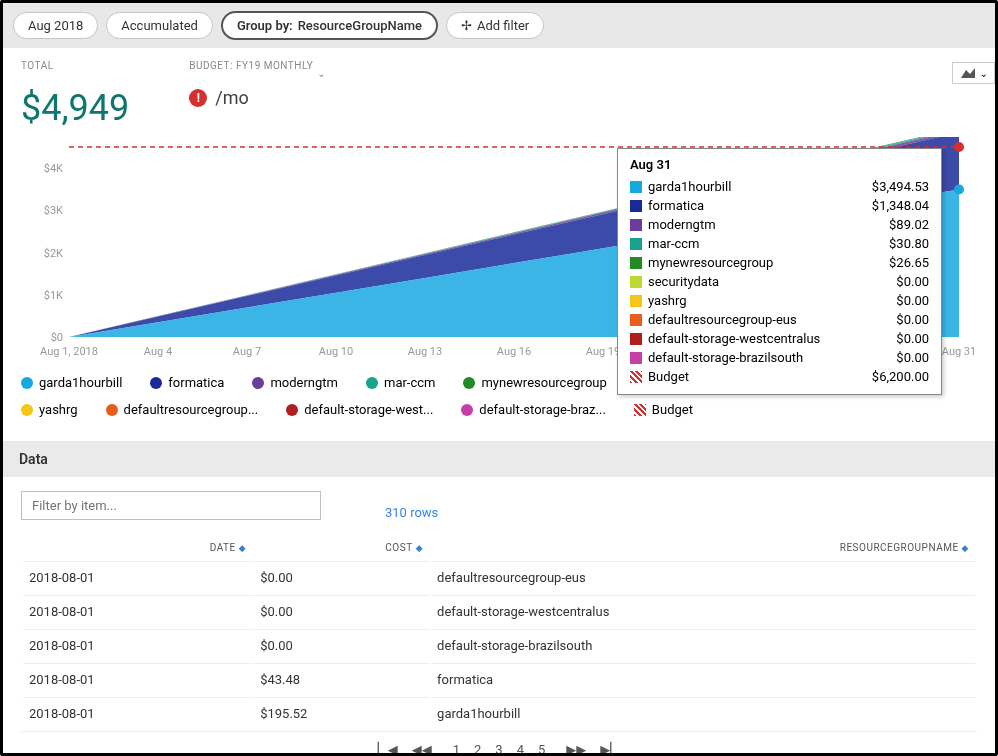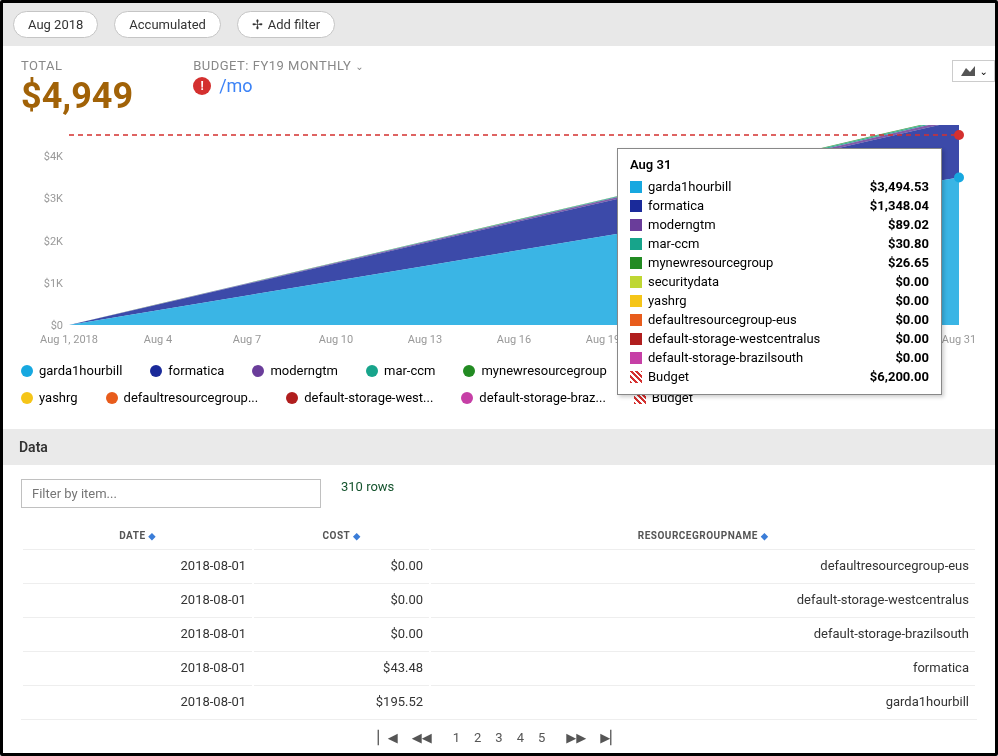--- a/index.html
+++ b/index.html
@@ -1,59 +1,63 @@
 <!DOCTYPE html>
 <html><head>
 <meta charset="utf-8">
 <style>
 *{box-sizing:border-box;margin:0;padding:0;font-family:-apple-system,BlinkMacSystemFont,"Segoe UI",Roboto,sans-serif}
 body{background:#fff;width:998px;height:756px;overflow:hidden;border:3px solid #000;border-radius:2px}
-.toolbar{background:#e8e8e8;padding:8px 10px;display:flex;gap:16px;align-items:center}
+.toolbar{background:#e8e8e8;padding:8px 10px;display:flex;gap:8px;align-items:center}
 .pill{background:#fff;border:1px solid #c5c5c5;border-radius:16px;padding:5px 14px;font-size:13px;color:#333;cursor:pointer;display:flex;align-items:center;gap:5px}
 .pill.active{border:2px solid #555;font-weight:500}
 .pill strong{font-weight:600}
 .content{padding:12px 18px 0 18px}
 .metrics{display:flex;gap:60px;align-items:flex-start;margin-bottom:8px}
-.metric-label{font-size:13px;color:#888;letter-spacing:.5px;margin-bottom:2px}
-.metric-total{font-size:36px;color:#a16207;font-weight:700}
+.metric-label{font-size:10px;color:#888;letter-spacing:.5px;margin-bottom:16px}
+.metric-total{font-size:36px;color:#0f766e;font-weight:400}
 .metric-budget{font-size:36px;color:#d4302f;font-weight:400;display:flex;align-items:baseline}
 .alert-icon{width:18px;height:18px;border-radius:50%;background:#d4302f;color:#fff;display:inline-flex;align-items:center;justify-content:center;font-size:12px;font-weight:bold;margin-right:4px;align-self:center}
-.metric-suffix{font-size:18px;color:#3b82f6;margin-left:4px}
+.metric-suffix{font-size:18px;color:#404040;margin-left:4px}
 .chart-type-btn{position:absolute;right:18px;top:78px;border:1px solid #ccc;padding:3px 6px;font-size:12px;cursor:pointer;display:flex;align-items:center;gap:3px}
 .chart-wrap{position:relative;height:230px;margin-top:8px}
 .chart-svg{width:100%;height:100%}
 .legend-rows{padding:8px 18px 12px 18px;font-size:13px}
 .legend-row{display:flex;gap:28px;flex-wrap:wrap;margin-bottom:12px}
 .legend-item{display:flex;align-items:center;gap:6px}
 .legend-swatch{width:12px;height:12px;border-radius:50%}
 .data-header{background:#eaeaea;padding:10px 16px;font-size:14px;font-weight:600;color:#333}
 .data-area{padding:14px 18px}
 .filter-input{border:1px solid #c0c0c0;padding:6px 10px;font-size:13px;width:300px;color:#666}
-.rowcount{font-size:13px;color:#14532d;margin-left:20px}
+.rowcount{font-size:13px;color:#3b82f6;margin-left:64px}
 .table{width:100%;margin-top:14px;font-size:13px}
-.table th{text-align:center;font-size:10px;color:#555;letter-spacing:.5px;padding:6px;font-weight:700}
-.table td{text-align:right;padding:8px 6px;border-top:1px solid #eee;color:#333}
+.table th{text-align:right;font-size:10px;color:#555;letter-spacing:.5px;padding:6px;font-weight:400}
+.table td{text-align:left;padding:8px 6px;border-top:1px solid #eee;color:#333}
 .sort-arrows{color:#3b7dd8;margin-left:3px;font-size:9px}
 .pager{display:flex;justify-content:center;gap:14px;padding:10px 0;font-size:13px;color:#555;border-top:1px solid #eee}
 .pager span{cursor:pointer}
 .tooltip-box{position:absolute;top:148px;left:617px;width:325px;background:#fff;border:1px solid #888;padding:8px 12px;font-size:13px;box-shadow:2px 2px 4px rgba(0,0,0,.2);z-index:20}
 .tooltip-title{font-weight:600;margin-bottom:5px}
 .tt-row{display:flex;align-items:center;justify-content:space-between;padding:2px 0}
 .tt-left{display:flex;align-items:center;gap:6px}
 .tt-swatch{width:12px;height:12px}
-.tt-val{font-weight:700}
+.tt-val{font-weight:400}
 .budget-label-row{display:flex;align-items:center;gap:4px;cursor:pointer}
 .axis-tick{font-size:11px;fill:#999}
 </style>
 </head>
 <body>
 
 <div class="toolbar">
   <div class="pill">Aug 2018</div>
   <div class="pill">Accumulated</div>
+  <div class="pill active">
+    <strong>Group by:</strong>
+    <span>ResourceGroupName</span>
+  </div>
   <div class="pill">
     <span>✢</span>
     <span>Add filter</span>
   </div>
 </div>
 
 <div class="content" style="position:relative">
   <div class="metrics">
     <div>
       <div class="metric-label">TOTAL</div>
@@ -161,21 +165,21 @@
       <div class="legend-item">
         <span class="legend-swatch" style="border-radius:0;background:repeating-linear-gradient(45deg,#d4302f,#d4302f 2px,#fff 2px,#fff 4px)"></span>
         <span>Budget</span>
       </div>
     </div>
 </div>
 
 <div class="data-header">Data</div>
 
 <div class="data-area">
-  <div style="display:flex;align-items:flex-start">
+  <div style="display:flex;align-items:flex-end">
     <input class="filter-input" placeholder="Filter by item..." style="">
     <span class="rowcount">310 rows</span>
   </div>
   <table class="table">
     <thead>
         <tr id="thead-row">
           <th>DATE<span class="sort-arrows">◆</span></th>
           <th>COST<span class="sort-arrows">◆</span></th>
           <th>RESOURCEGROUPNAME<span class="sort-arrows">◆</span></th>
         </tr>

